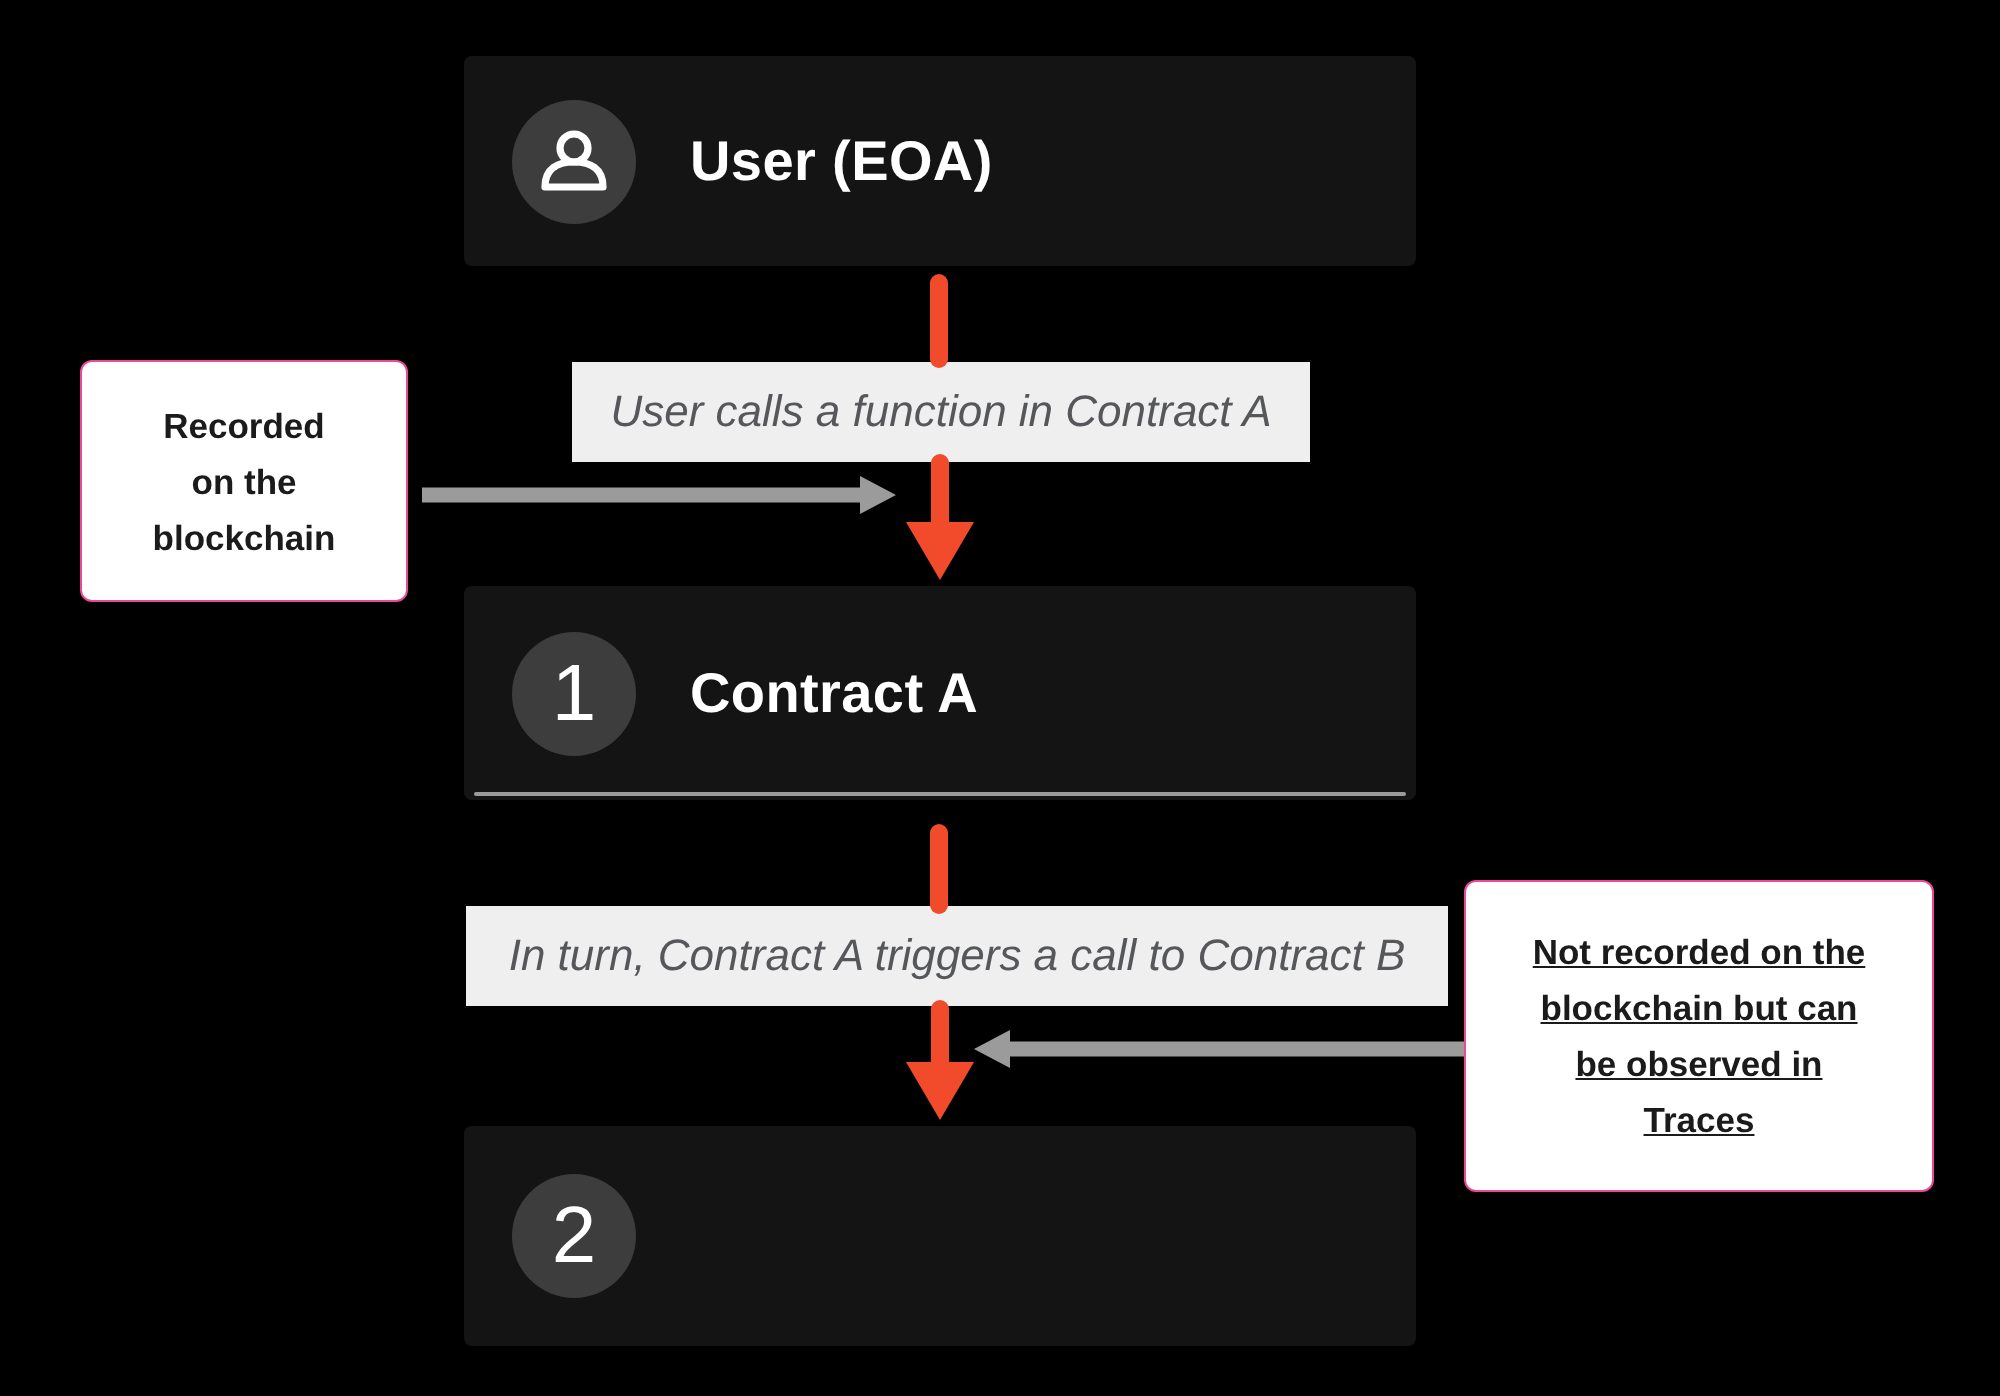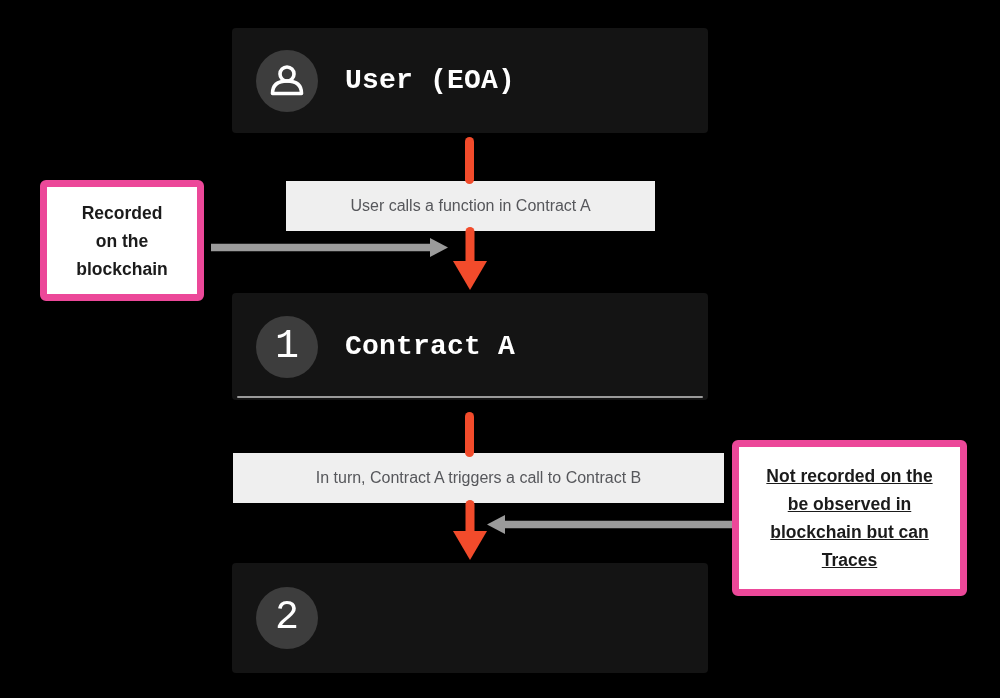--- a/index.html
+++ b/index.html
@@ -21,21 +21,20 @@
     position: absolute;
     left: 232px;
     width: 476px;
     background: #141414;
     border-radius: 4px;
     display: flex;
     align-items: center;
     padding-left: 24px;
     box-sizing: border-box;
     z-index: 1;
-    font-family: Liberation Mono, monospace;
   }
   .node-user      { top: 28px;  height: 105px; }
   .node-contract-a{ top: 293px; height: 107px; }
   .node-contract-b{ top: 563px; height: 110px; }
 
   .badge {
     width: 62px;
     height: 62px;
     border-radius: 50%;
     background: #3d3d3d;
@@ -65,26 +64,27 @@
     height: 2px;
     background: #9a9a9a;
     border-radius: 1px;
   }
 
   
   .edge-label {
     position: absolute;
     background: #efefef;
     color: #56575b;
-    font-size: 16px;
+    font-size: 22px;
     display: flex;
     align-items: center;
     justify-content: center;
     white-space: nowrap;
     z-index: 1;
+    font-style: italic;
   }
   .edge-label-1 { left: 286px; top: 181px; width: 369px; height: 50px; }
   .edge-label-2 { left: 233px; top: 453px; width: 491px; height: 50px; }
 
   
   .oseg {
     position: absolute;
     width: 9px;
     background: #f24b2b;
     border-radius: 5px;
@@ -101,21 +101,21 @@
 
   
   .garrow { position: absolute; z-index: 2; }
   .garrow-left  { left: 211px; top: 238px; }
   .garrow-right { left: 487px; top: 515px; }
 
   
   .note {
     position: absolute;
     background: #ffffff;
-    border: 7px solid #ec4899;
+    border: 1px solid #ec4899;
     border-radius: 6px;
     box-sizing: border-box;
     display: flex;
     flex-direction: column;
     align-items: center;
     justify-content: center;
     text-align: center;
     color: #1b1b1b;
     font-size: 17.5px;
     font-weight: 700;
@@ -178,22 +178,22 @@
     <span>blockchain</span>
   </div>
 
   <svg class="garrow garrow-left" width="237" height="19" viewBox="0 0 237 19">
     <rect x="0" y="5.75" width="221" height="7.5" fill="#9b9b9b"></rect>
     <polygon points="219,0 237,9.5 219,19" fill="#9b9b9b"></polygon>
   </svg>
 
   <div class="note note-right">
     <span>Not recorded on the</span>
+    <span>blockchain but can</span>
     <span>be observed in</span>
-    <span>blockchain but can</span>
     <span>Traces</span>
   </div>
 
   <svg class="garrow garrow-right" width="245" height="19" viewBox="0 0 245 19">
     <polygon points="18,0 0,9.5 18,19" fill="#9b9b9b"></polygon>
     <rect x="16" y="5.75" width="229" height="7.5" fill="#9b9b9b"></rect>
   </svg>
 
 </div>
 

